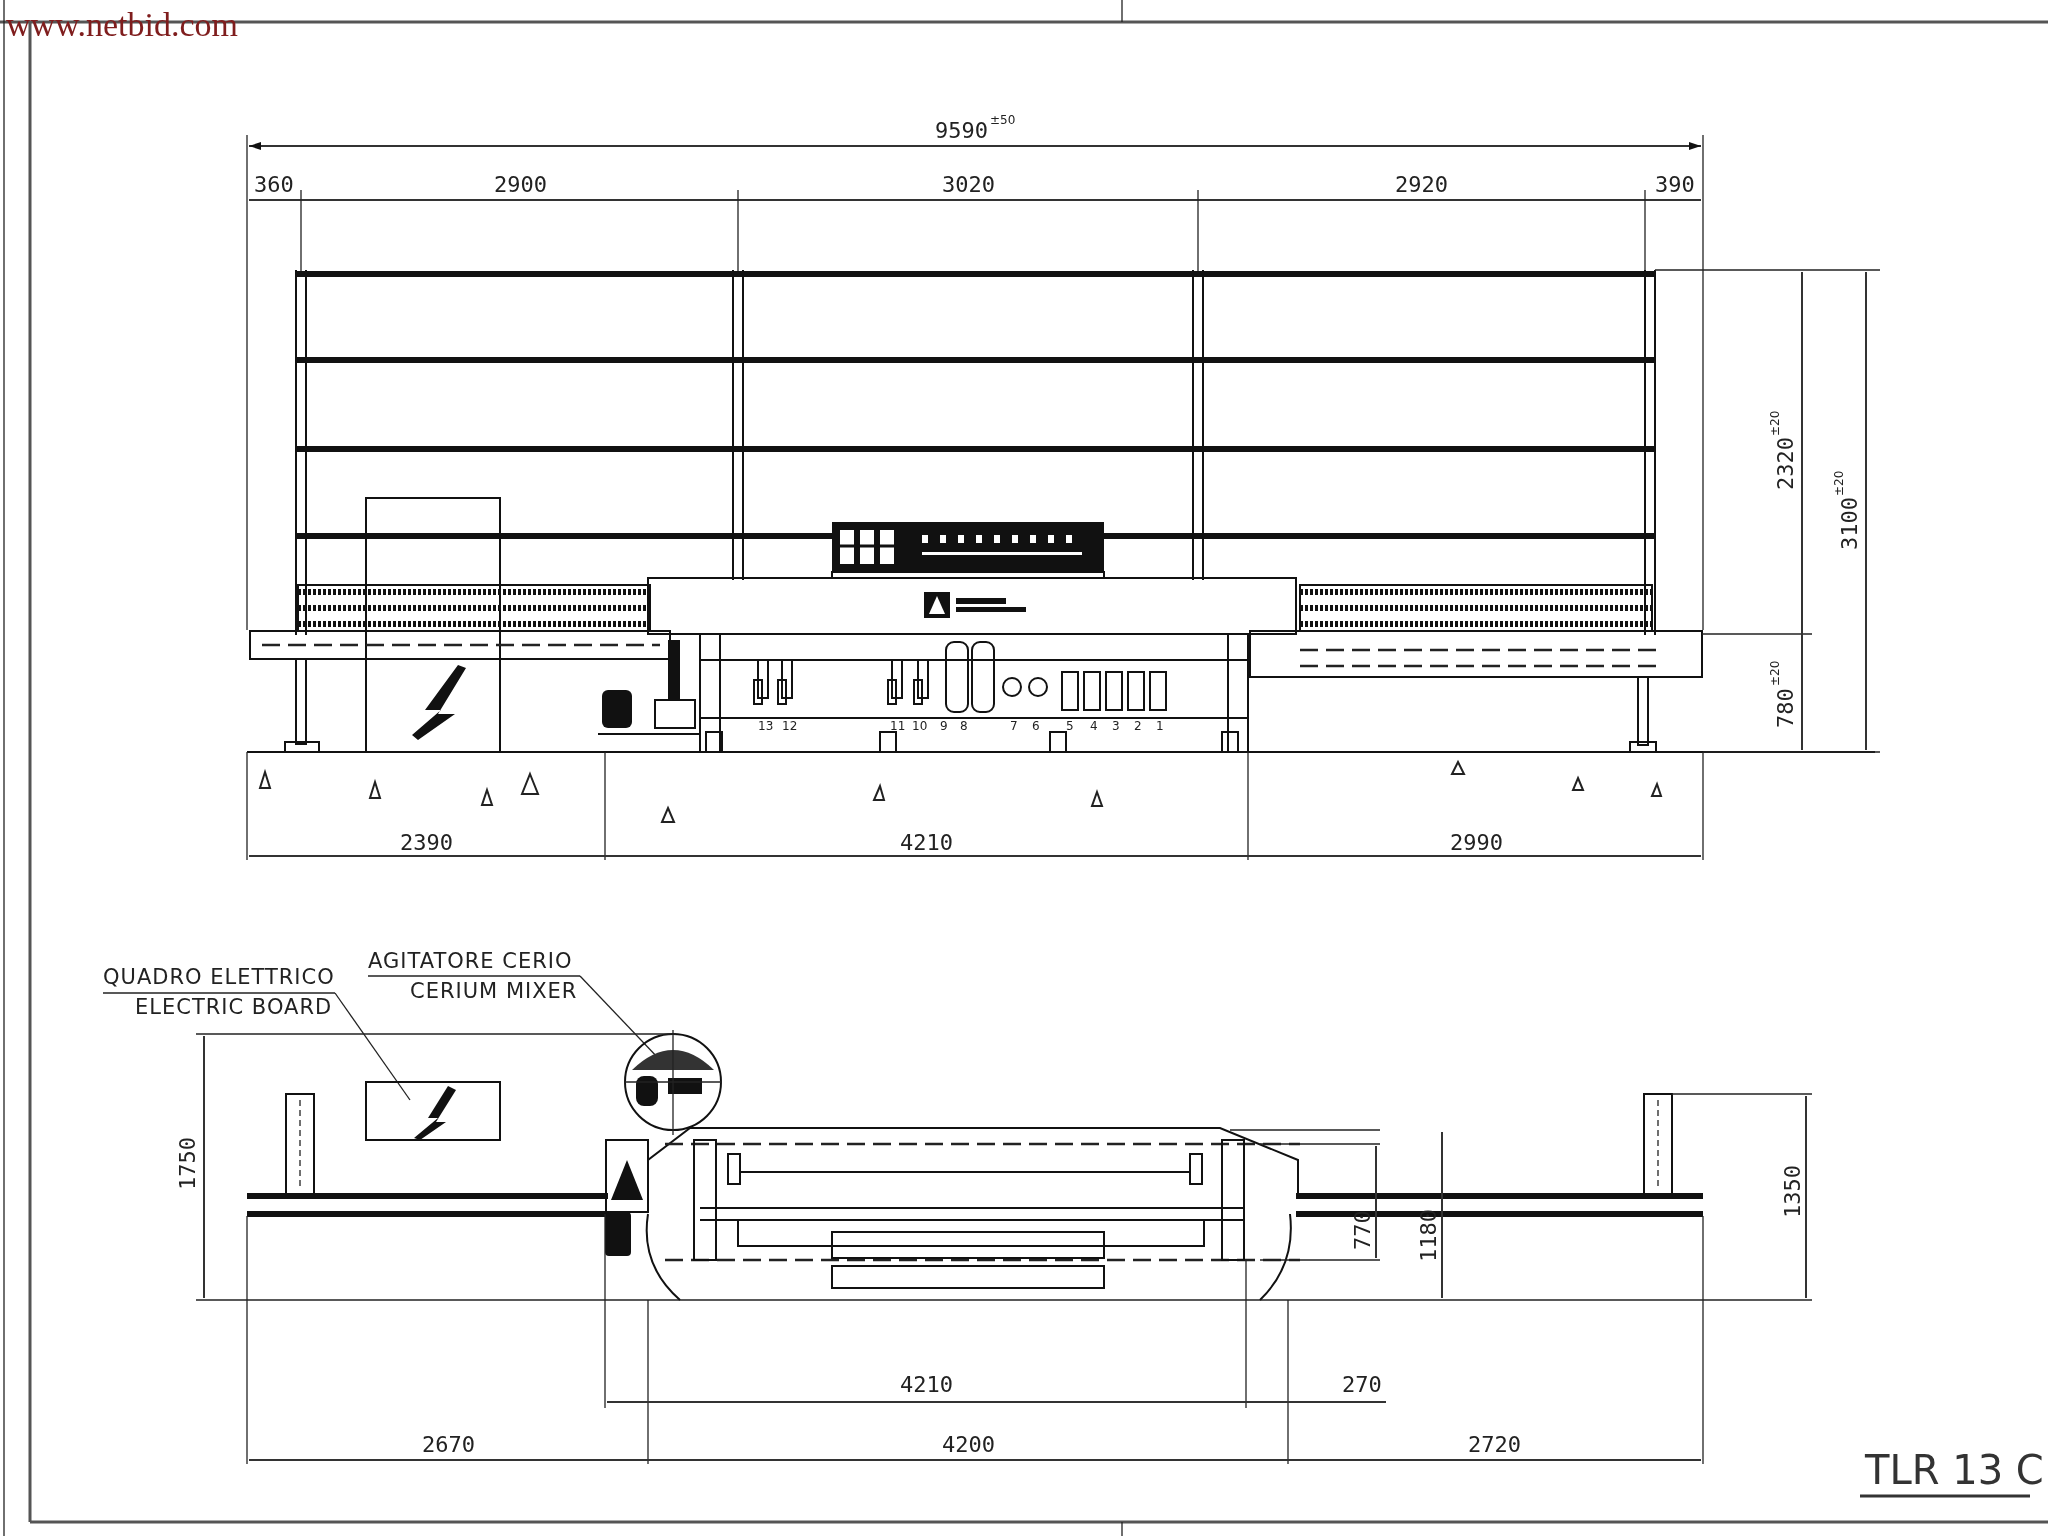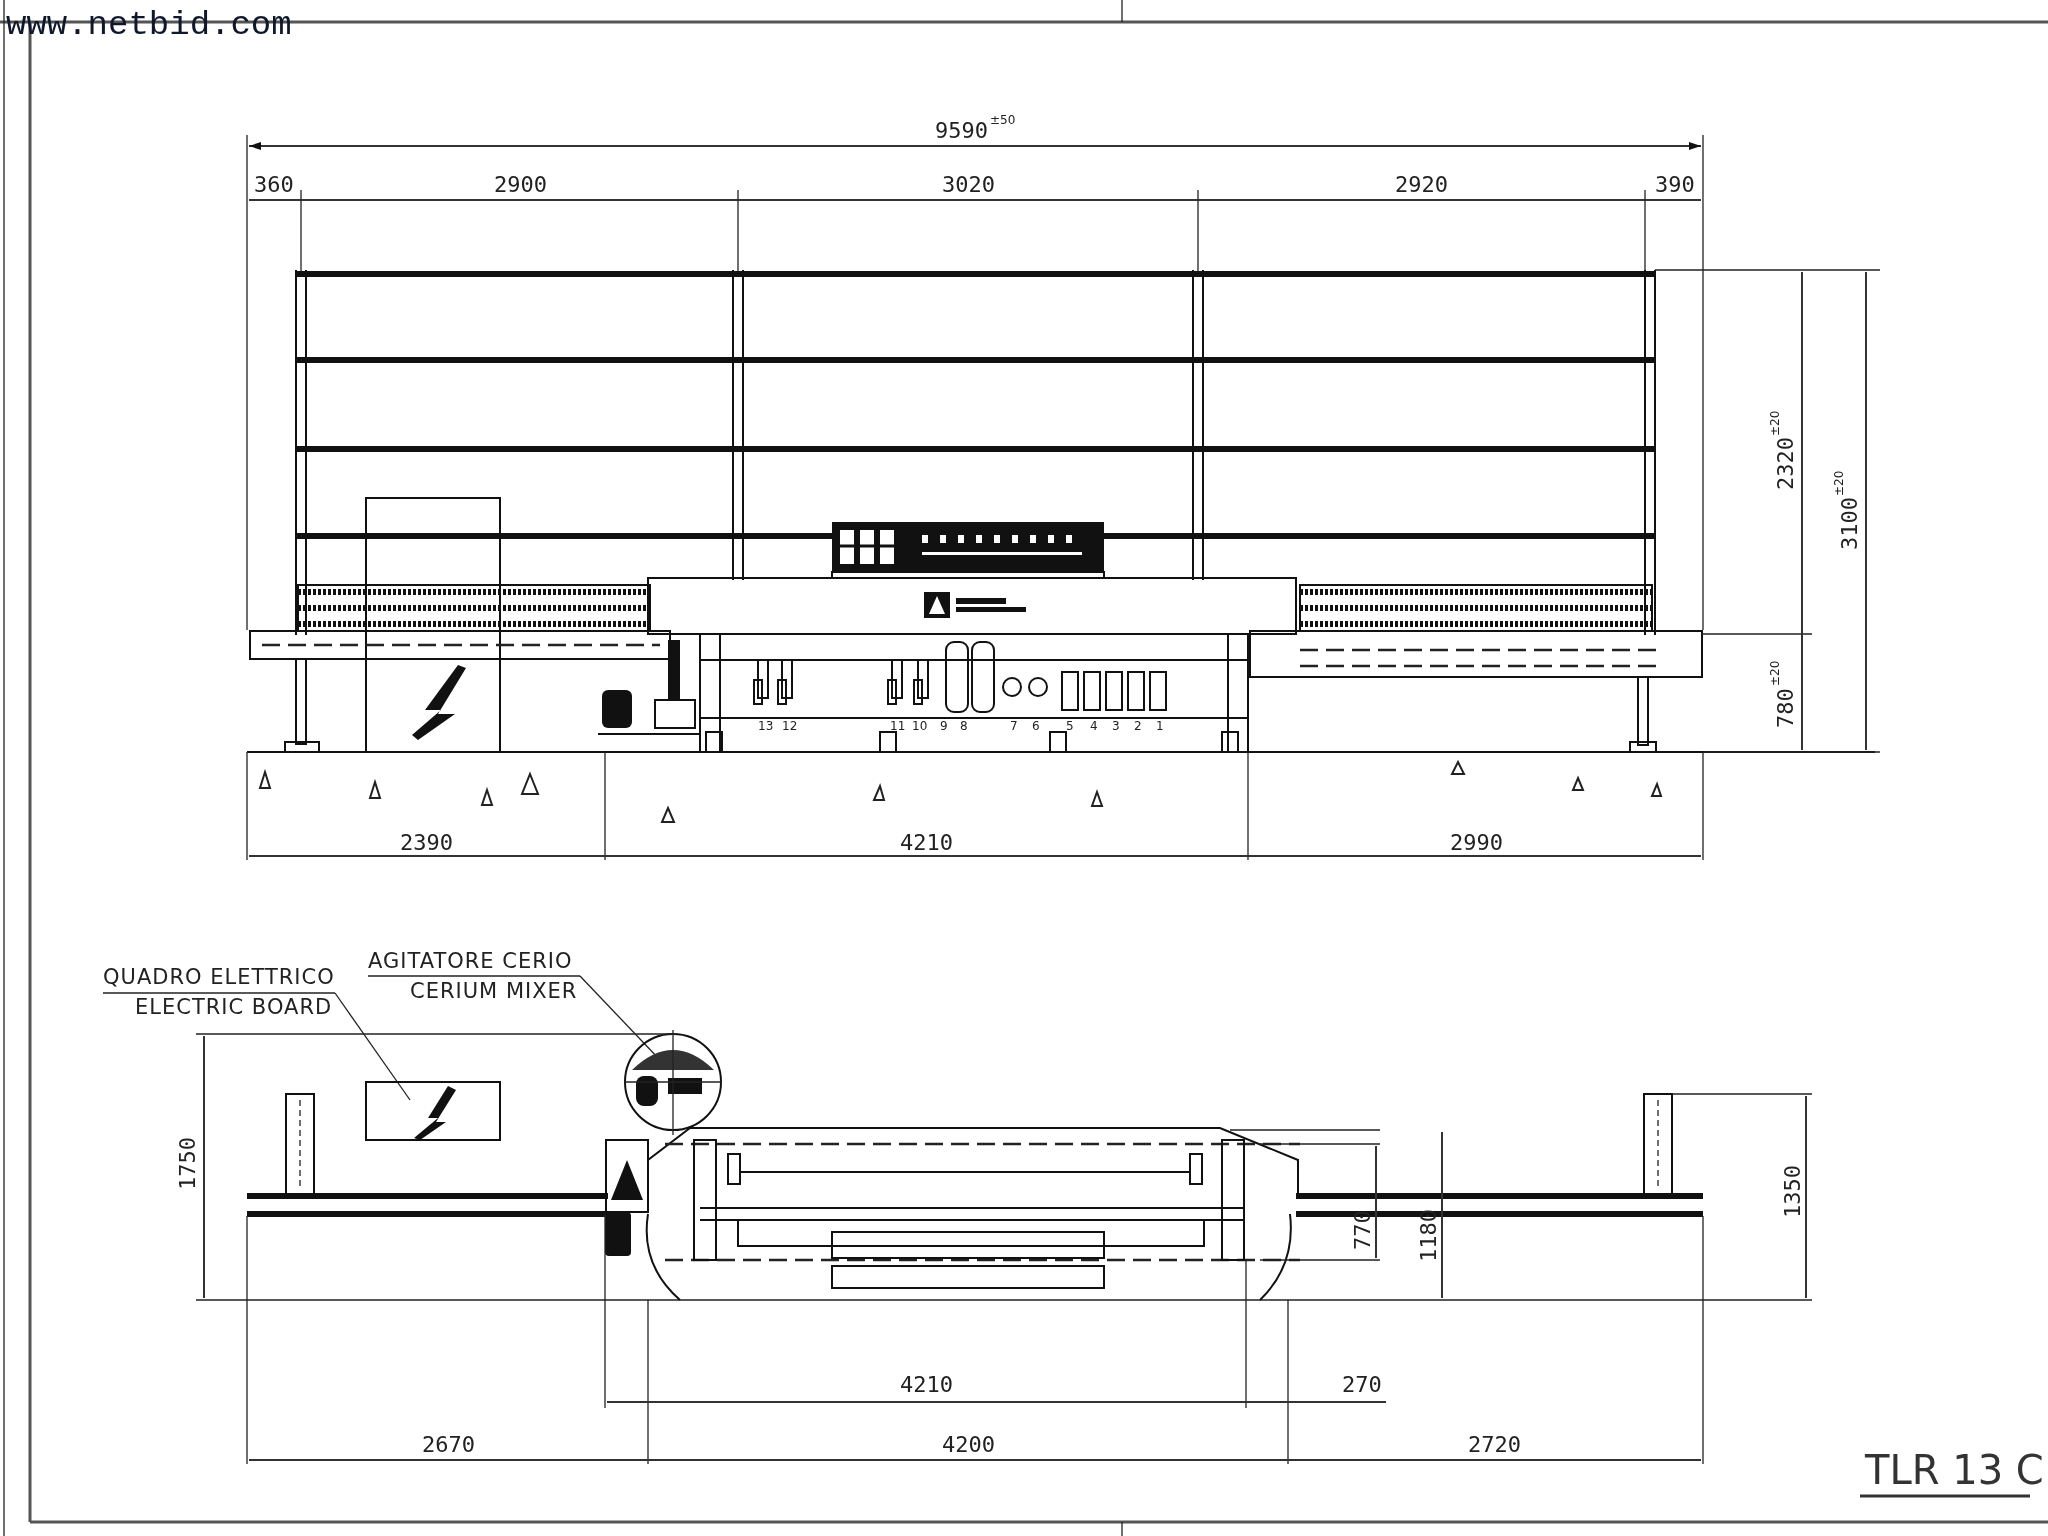--- a/index.html
+++ b/index.html
@@ -1,17 +1,17 @@
 <!DOCTYPE html>
 <html><head>
 <meta charset="utf-8">
 <style>
   html,body{margin:0;padding:0;background:#fff;}
   body{width:2048px;height:1536px;overflow:hidden;position:relative;font-family:"DejaVu Sans",sans-serif;}
-  #watermark{position:absolute;left:6px;top:6px;font-family:Liberation Mono, monospace;font-size:34px;color:#0f172a;letter-spacing:0px;z-index:2;}
+  #watermark{position:absolute;left:6px;top:6px;font-family:Liberation Serif, serif;font-size:34px;color:#7f1d1d;letter-spacing:0px;z-index:2;}
   svg{position:absolute;left:0;top:0;}
   .ln{stroke:#111;fill:none;stroke-width:2;}
   .thin{stroke:#222;fill:none;stroke-width:1.3;}
   .dim{stroke:#333;fill:none;stroke-width:2;}
   .heavy{stroke:#111;fill:none;stroke-width:6;}
   .frame{stroke:#555;fill:none;stroke-width:3;}
   .dash{stroke:#222;fill:none;stroke-width:2.5;stroke-dasharray:18 8;}
   .txt{font-family:"DejaVu Sans Mono",monospace;font-size:22px;fill:#222;}
   .lbl{font-family:"DejaVu Sans",sans-serif;font-size:21px;fill:#222;letter-spacing:1px;}
   .sup{font-family:"DejaVu Sans",sans-serif;font-size:12px;fill:#222;}

